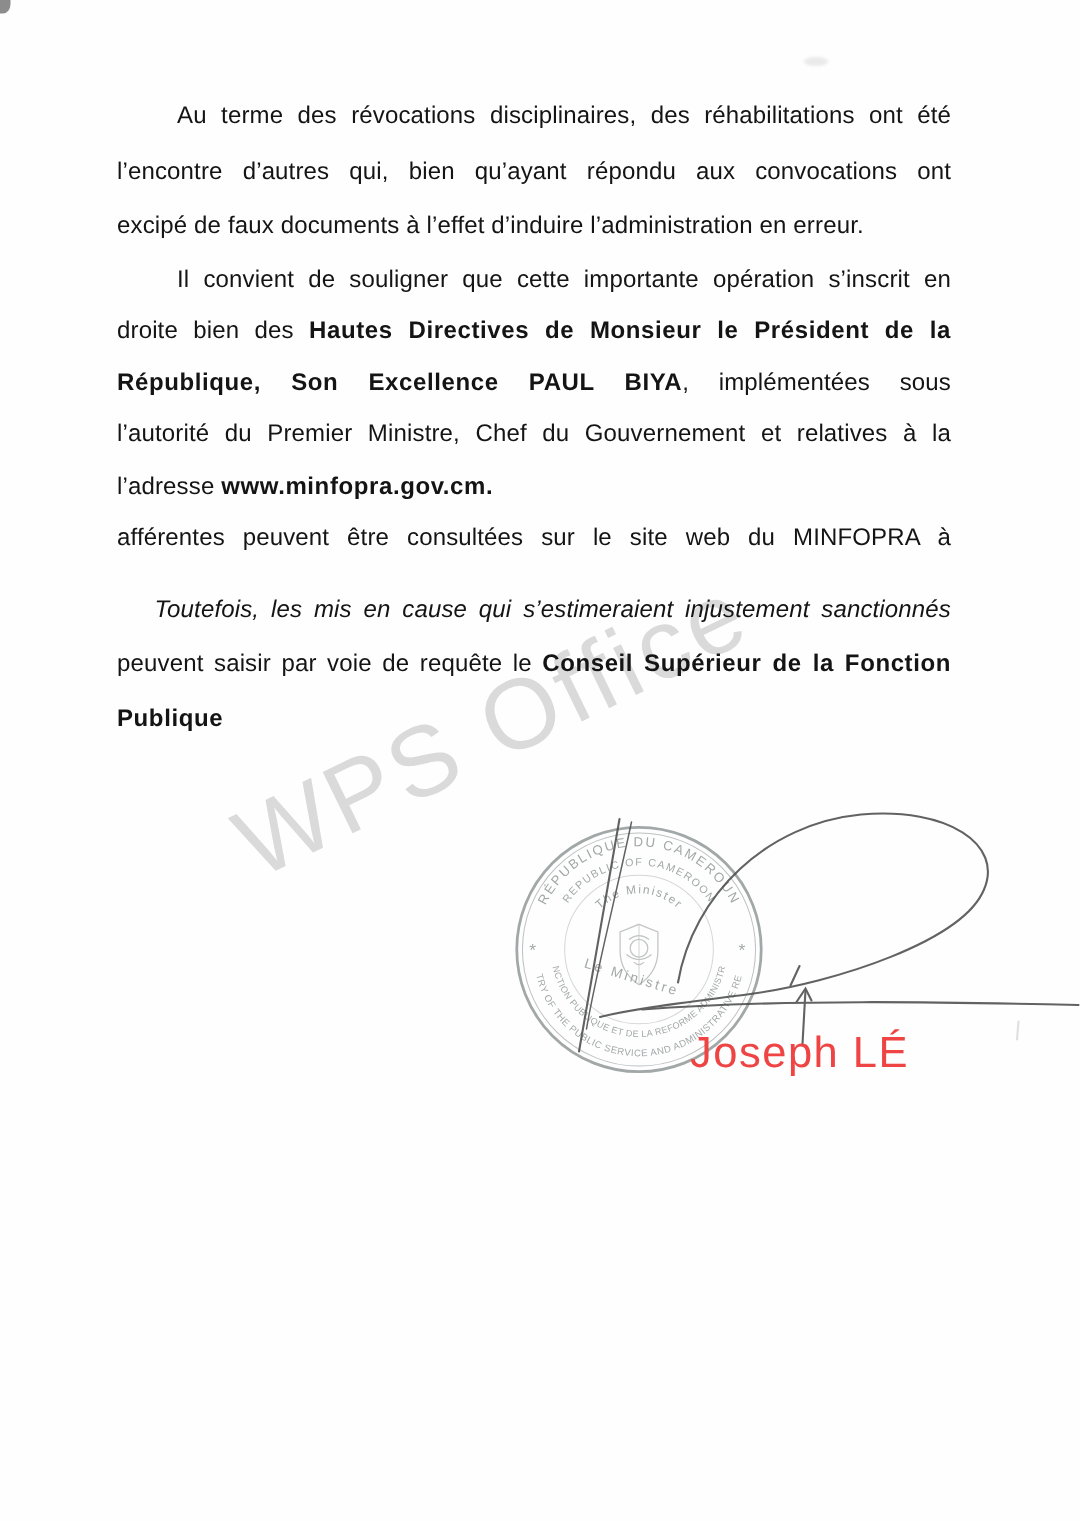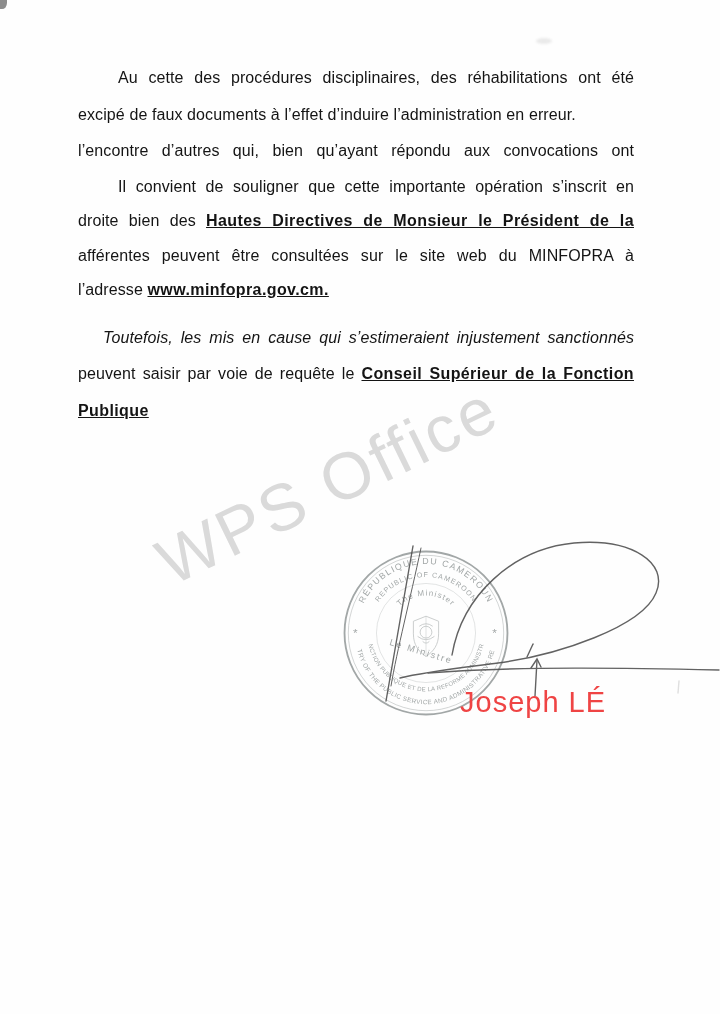--- a/index.html
+++ b/index.html
@@ -13,21 +13,21 @@
   .para { margin:0; }
   .ln {
     text-align:justify; text-align-last:justify;
     line-height:36.5px; height:36.5px;
     font-size:16px; letter-spacing:0.1px; white-space:nowrap; overflow:visible;
   }
   .p2 .ln { line-height:34.5px; height:34.5px; }
   .ln.last { text-align-last:left; }
   .ln.ind40 { padding-left:40px; }
   .ln.ind25 { padding-left:25px;font-style:italic; }
-  .ln b { font-weight:700; letter-spacing:0.4px;text-decoration:underline; }
+  .ln b { font-weight:700; letter-spacing:0.4px; }
   .p3 { margin-top:12px; }
   
   .watermark {
     position:absolute; left:178px; top:524px; z-index:1;
     font-size:66px; letter-spacing:3px; white-space:nowrap;
     color:#a9a9a9; opacity:0.42; font-weight:400;
     transform:rotate(-26deg); transform-origin:left bottom;
   }
   
   .seal { position:absolute; left:342px; top:549px; width:168px; height:168px; z-index:4; opacity:0.82; }
@@ -51,30 +51,32 @@
 <div class="page">
 
   <div class="corner-speck"></div>
   <div class="smudge-top"></div>
 
   <div class="watermark">WPS Office</div>
 
   <div class="textcol">
 
     <div class="para p1">
-      <div class="ln ind40">Au cette des procédures disciplinaires, des réhabilitations ont été</div>
+      <div class="ln ind40">Au terme des révocations disciplinaires, des réhabilitations ont été</div>
+      <div class="ln">l’encontre d’autres qui, bien qu’ayant répondu aux convocations ont</div>
       <div class="ln last">excipé de faux documents à l’effet d’induire l’administration en erreur.</div>
-      <div class="ln">l’encontre d’autres qui, bien qu’ayant répondu aux convocations ont</div>
     </div>
 
     <div class="para p2">
       <div class="ln ind40">Il convient de souligner que cette importante opération s’inscrit en</div>
       <div class="ln"><span>droite bien des </span><b>Hautes Directives de Monsieur le Président de la</b></div>
+      <div class="ln"><b>République, Son Excellence PAUL BIYA</b><span>, implémentées sous</span></div>
+      <div class="ln">l’autorité du Premier Ministre, Chef du Gouvernement et relatives à la</div>
+      <div class="ln last"><span>l’adresse </span><b>www.minfopra.gov.cm.</b></div>
       <div class="ln">afférentes peuvent être consultées sur le site web du MINFOPRA à</div>
-      <div class="ln last"><span>l’adresse </span><b>www.minfopra.gov.cm.</b></div>
     </div>
 
     <div class="para p3">
       <div class="ln ind25">Toutefois, les mis en cause qui s’estimeraient injustement sanctionnés</div>
       <div class="ln"><span>peuvent saisir par voie de requête le </span><b>Conseil Supérieur de la Fonction</b></div>
       <div class="ln last"><b>Publique</b></div>
     </div>
 
   </div>
 

